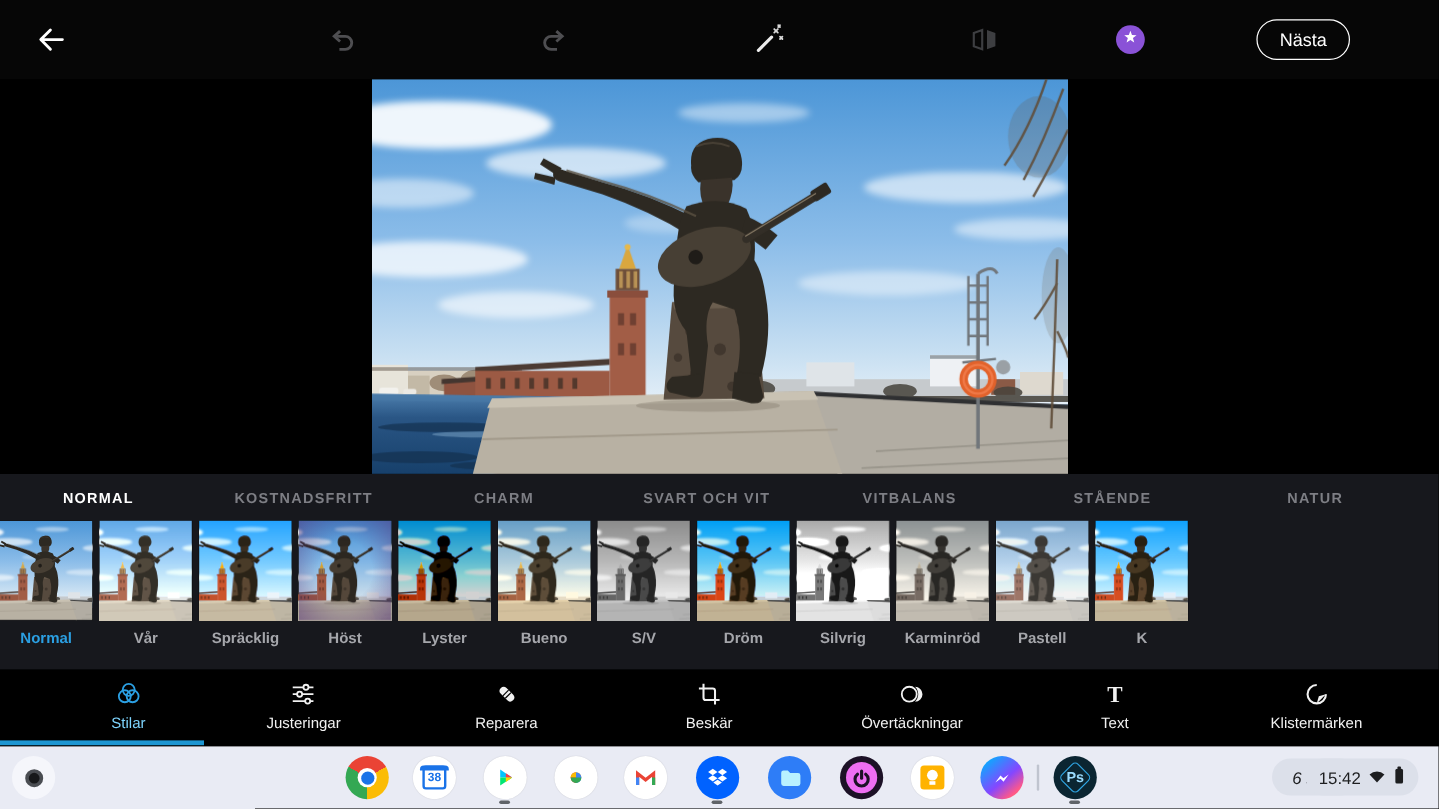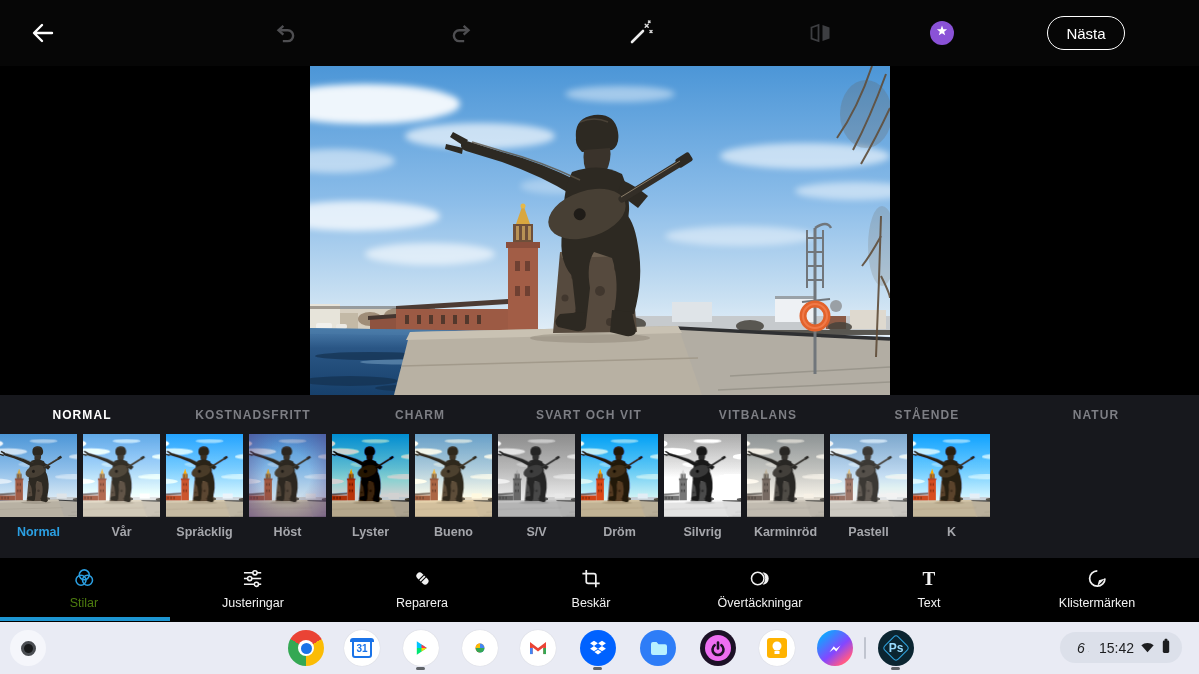--- a/index.html
+++ b/index.html
@@ -30,21 +30,21 @@
   .thumb.ov-vignette::after{content:"";position:absolute;inset:0;
        background:radial-gradient(ellipse at center, rgba(0,0,0,0) 42%, rgba(88,52,120,.55) 100%);}
   .thumb-label{margin-top:8px;text-align:center;font-size:12.5px;font-weight:bold;color:#a5a6ab;white-space:nowrap;}
   .thumb-label.active{color:#2b9fe2;}
   
   .toolbar{position:absolute;left:0;top:558px;width:1199px;height:64px;background:#000;}
   .tool{position:absolute;top:9px;transform:translateX(-50%);display:flex;flex-direction:column;
         align-items:center;gap:7px;color:#f1f1f1;cursor:pointer;}
   .tool svg{width:23px;height:23px;display:block;}
   .tool-label{font-size:12.5px;line-height:1;white-space:nowrap;}
-  .tool.active{color:#4d7c0f;}
+  .tool.active{color:#7dd3fc;margin-left:23px;}
   .tool-underline{position:absolute;left:0;bottom:1px;width:170px;height:4px;background:#1d96d2;}
   
   .shelf{position:absolute;left:0;top:622px;width:1199px;height:52px;background:#e9ebf4;}
   .launcher{position:absolute;left:10px;top:8px;width:36px;height:36px;border-radius:50%;
             background:#f5f6fb;display:grid;place-items:center;cursor:pointer;}
   .launcher-glyph{width:15px;height:15px;border-radius:50%;border:3.5px solid #4a4d52;background:#17181a;box-sizing:border-box;}
   .app{position:absolute;top:8px;width:36px;height:36px;border-radius:50%;cursor:pointer;}
   .white{background:#fff;box-shadow:0 0 1px rgba(0,0,0,.18);}
   .app svg{position:absolute;left:50%;top:50%;transform:translate(-50%,-50%);display:block;}
   .chrome{background:conic-gradient(from -60deg,#ea4335 0 120deg,#fbbc05 0 240deg,#34a853 0 360deg);}
@@ -502,21 +502,21 @@
     <div class="launcher">
       <span class="launcher-glyph"></span>
     </div>
 
     <div class="app chrome" style="left:288px">
       <span class="chrome-ring"></span>
       <span class="chrome-core"></span>
     </div>
 
     <div class="app white" style="left:344px">
-      <span class="cal-page">31</span>
+      <span class="cal-page">38</span>
       <span class="cal-top"></span>
     </div>
 
     <div class="app white" style="left:403px">
       <span>
         <svg width="20" height="20" viewBox="0 0 24 24">
           <path d="M7,4 L19,12 L7,12 Z" fill="#00c3ff"></path>
           <path d="M7,12 L19,12 L7,20 Z" fill="#00e673"></path>
           <path d="M12.6,7.7 L19,12 L12.6,12 Z" fill="#ff3a44"></path>
           <path d="M12.6,12 L19,12 L12.6,16.3 Z" fill="#ffd500"></path>

